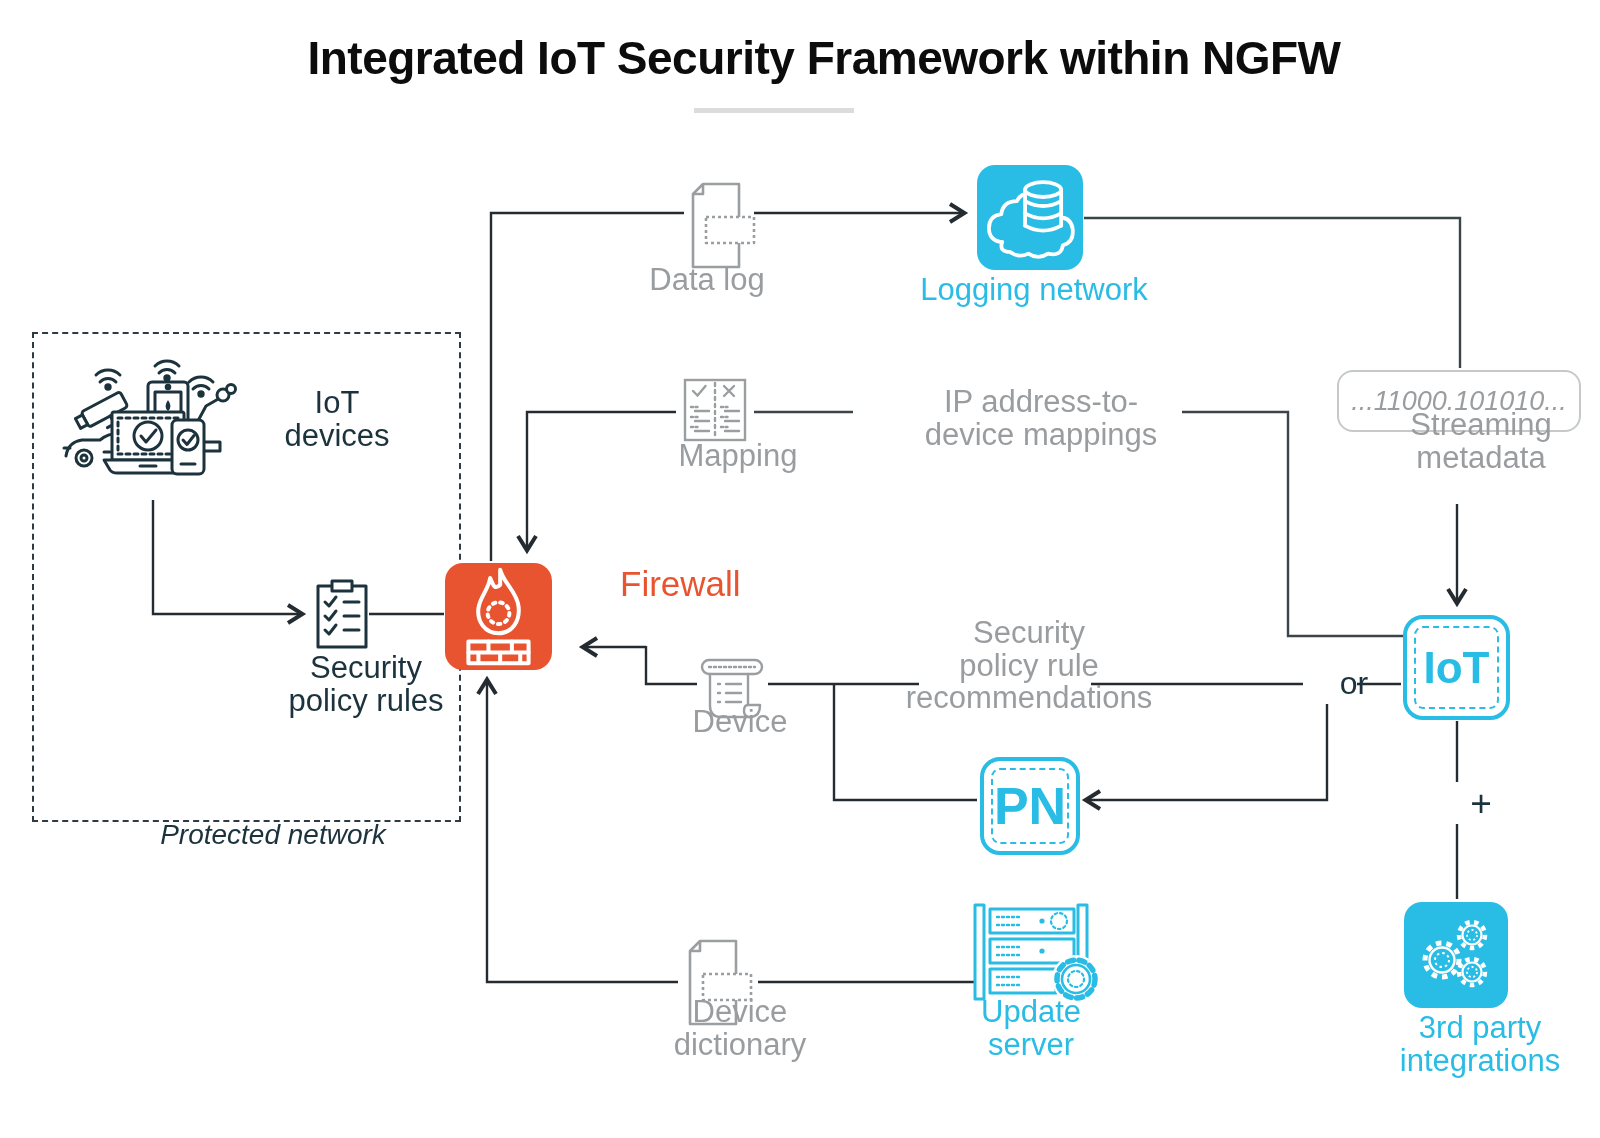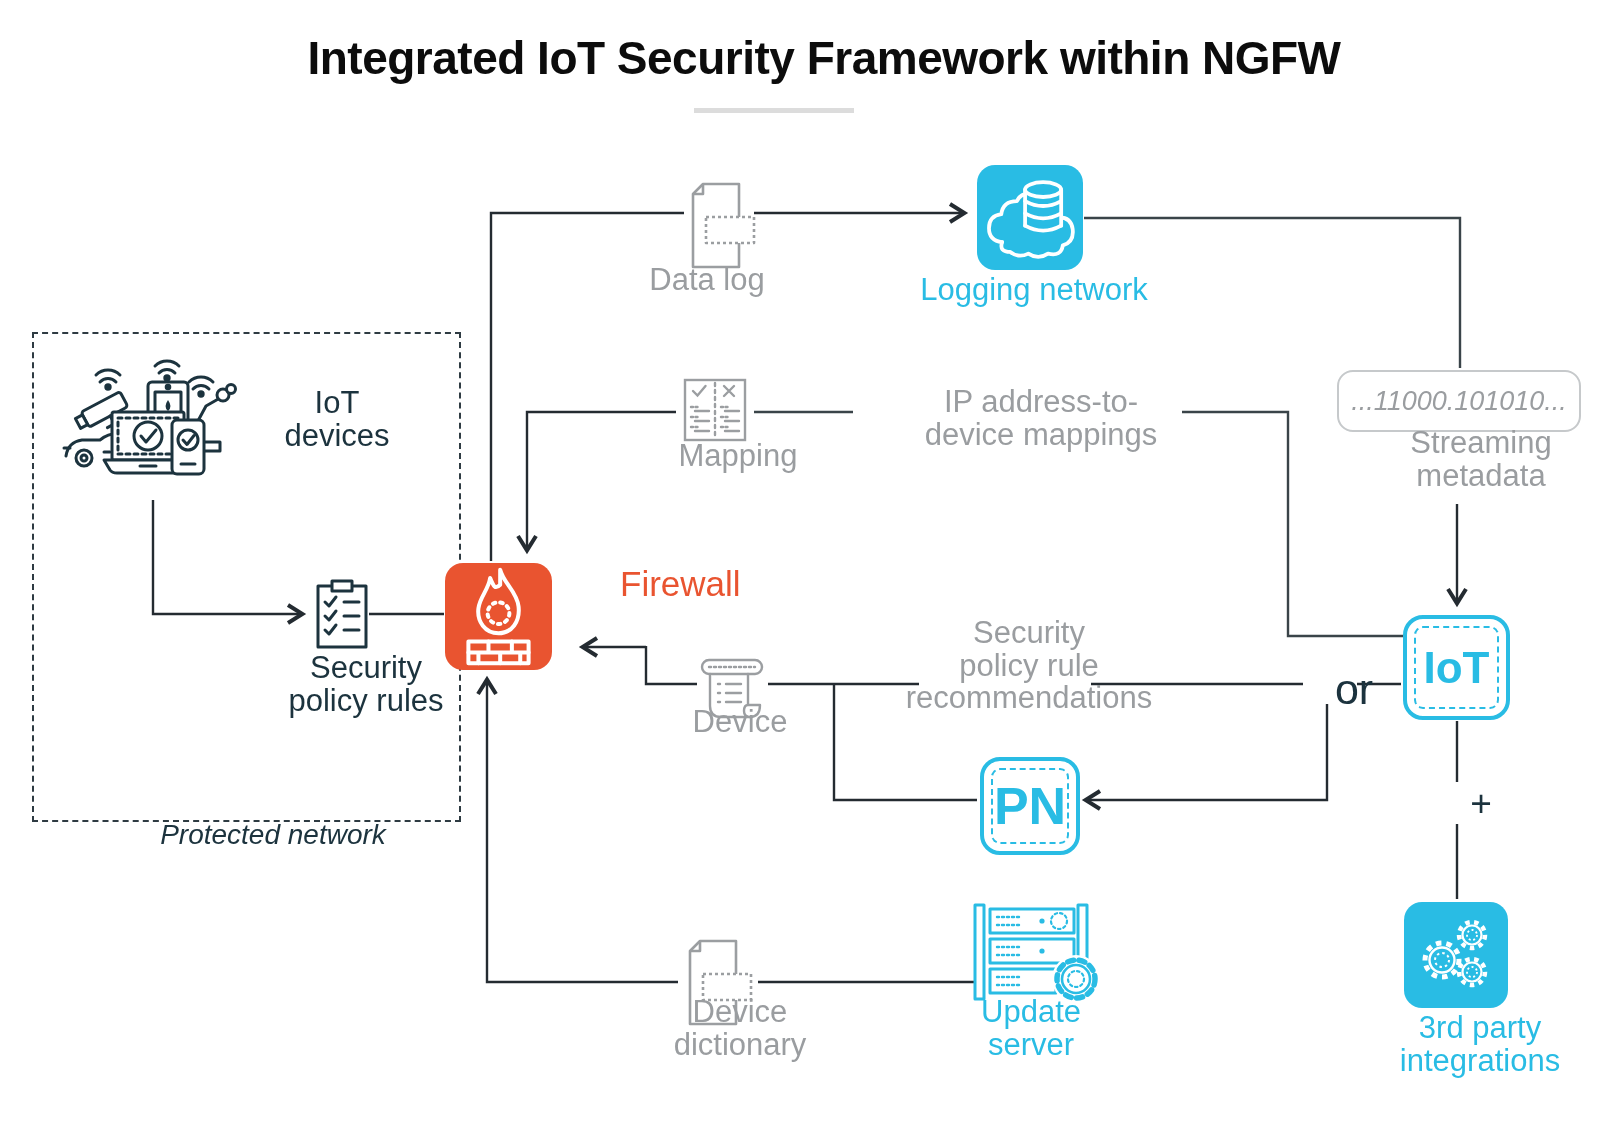--- a/index.html
+++ b/index.html
@@ -203,28 +203,28 @@
       </g>
     </svg>
   </div>
   <div class="lbl cx gray s31" style="left:714px;top:439px;">Mapping</div>
   <div class="lbl cx gray s31" style="left:1017px;top:385px;">IP address-to-
 device mappings</div>
 
   <div class="abs streambox">
     <span class="streamval">...11000.101010...</span>
   </div>
-  <div class="lbl cx gray s31" style="left:1457px;top:426px;">Streaming
+  <div class="lbl cx gray s31" style="left:1457px;top:408px;">Streaming
 metadata</div>
 
   <div class="abs outlinebox iotbox">
     <div class="inner-dash"></div>
     <div class="boxword" style="font-size:44px;">IoT</div>
   </div>
-  <div class="lbl cx navy" style="left:1330px;top:666px;font-size:43px;text-align:right;">or</div>
+  <div class="lbl cx navy" style="left:1330px;top:666px;font-size:32px;text-align:right;">or</div>
 
   <div class="lbl cx gray s31" style="left:1005px;top:617px;line-height:1.05;">Security
 policy rule
 recommendations</div>
   <div class="abs outlinebox pnbox">
     <div class="inner-dash"></div>
     <div class="boxword" style="font-size:52px;">PN</div>
   </div>
 
   <div class="abs" style="left:698px;top:657px;">

